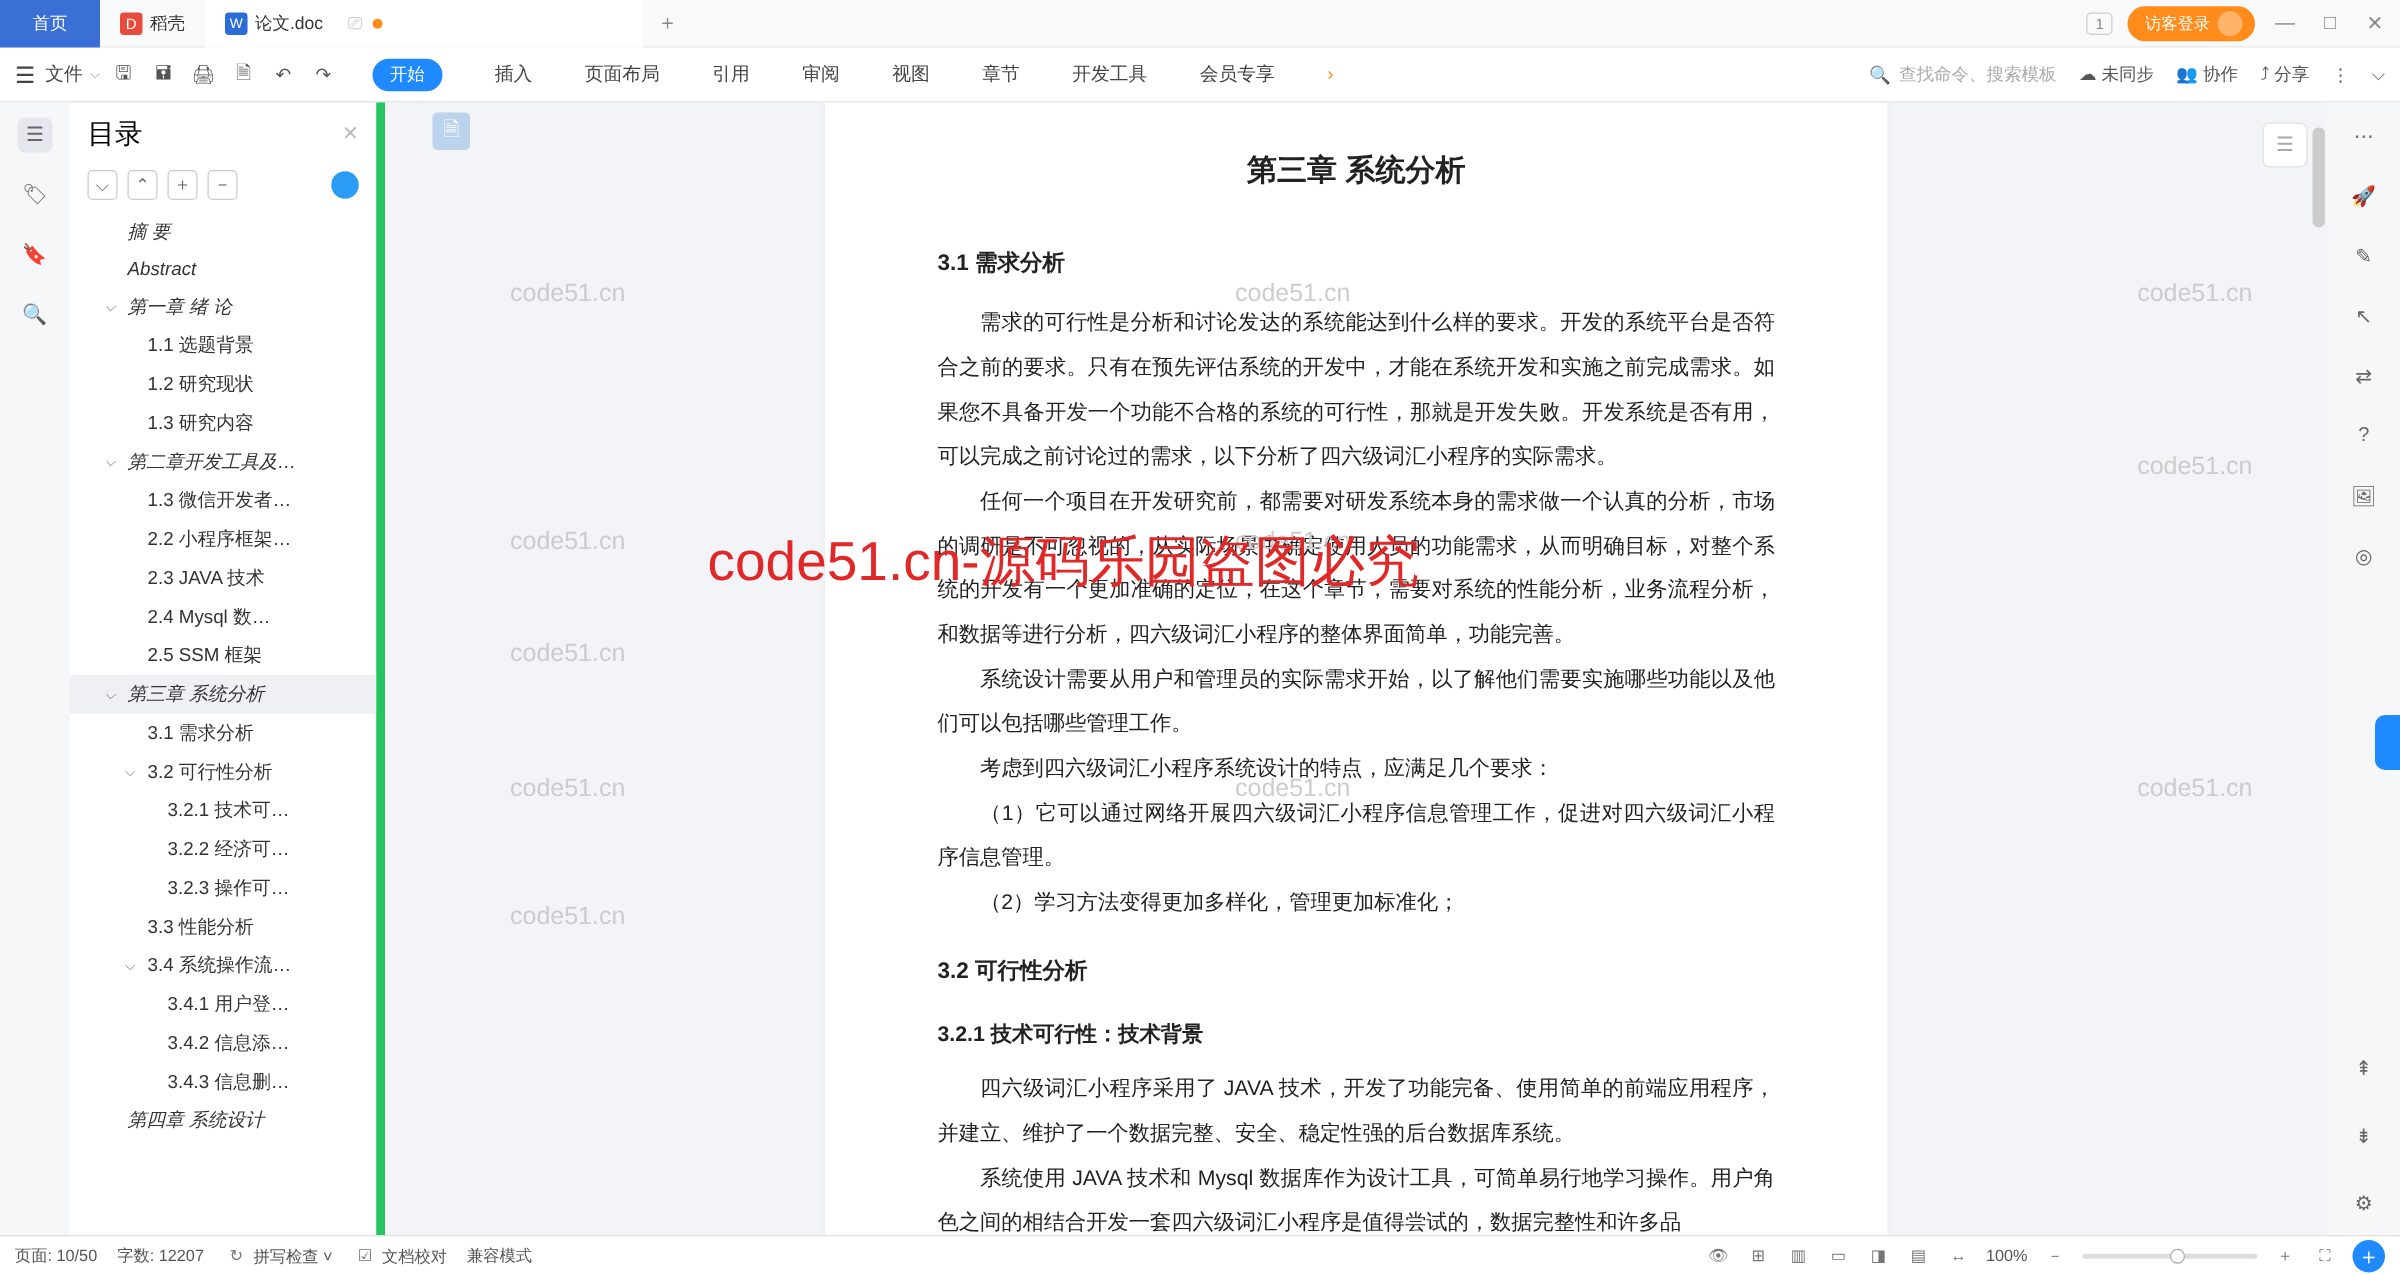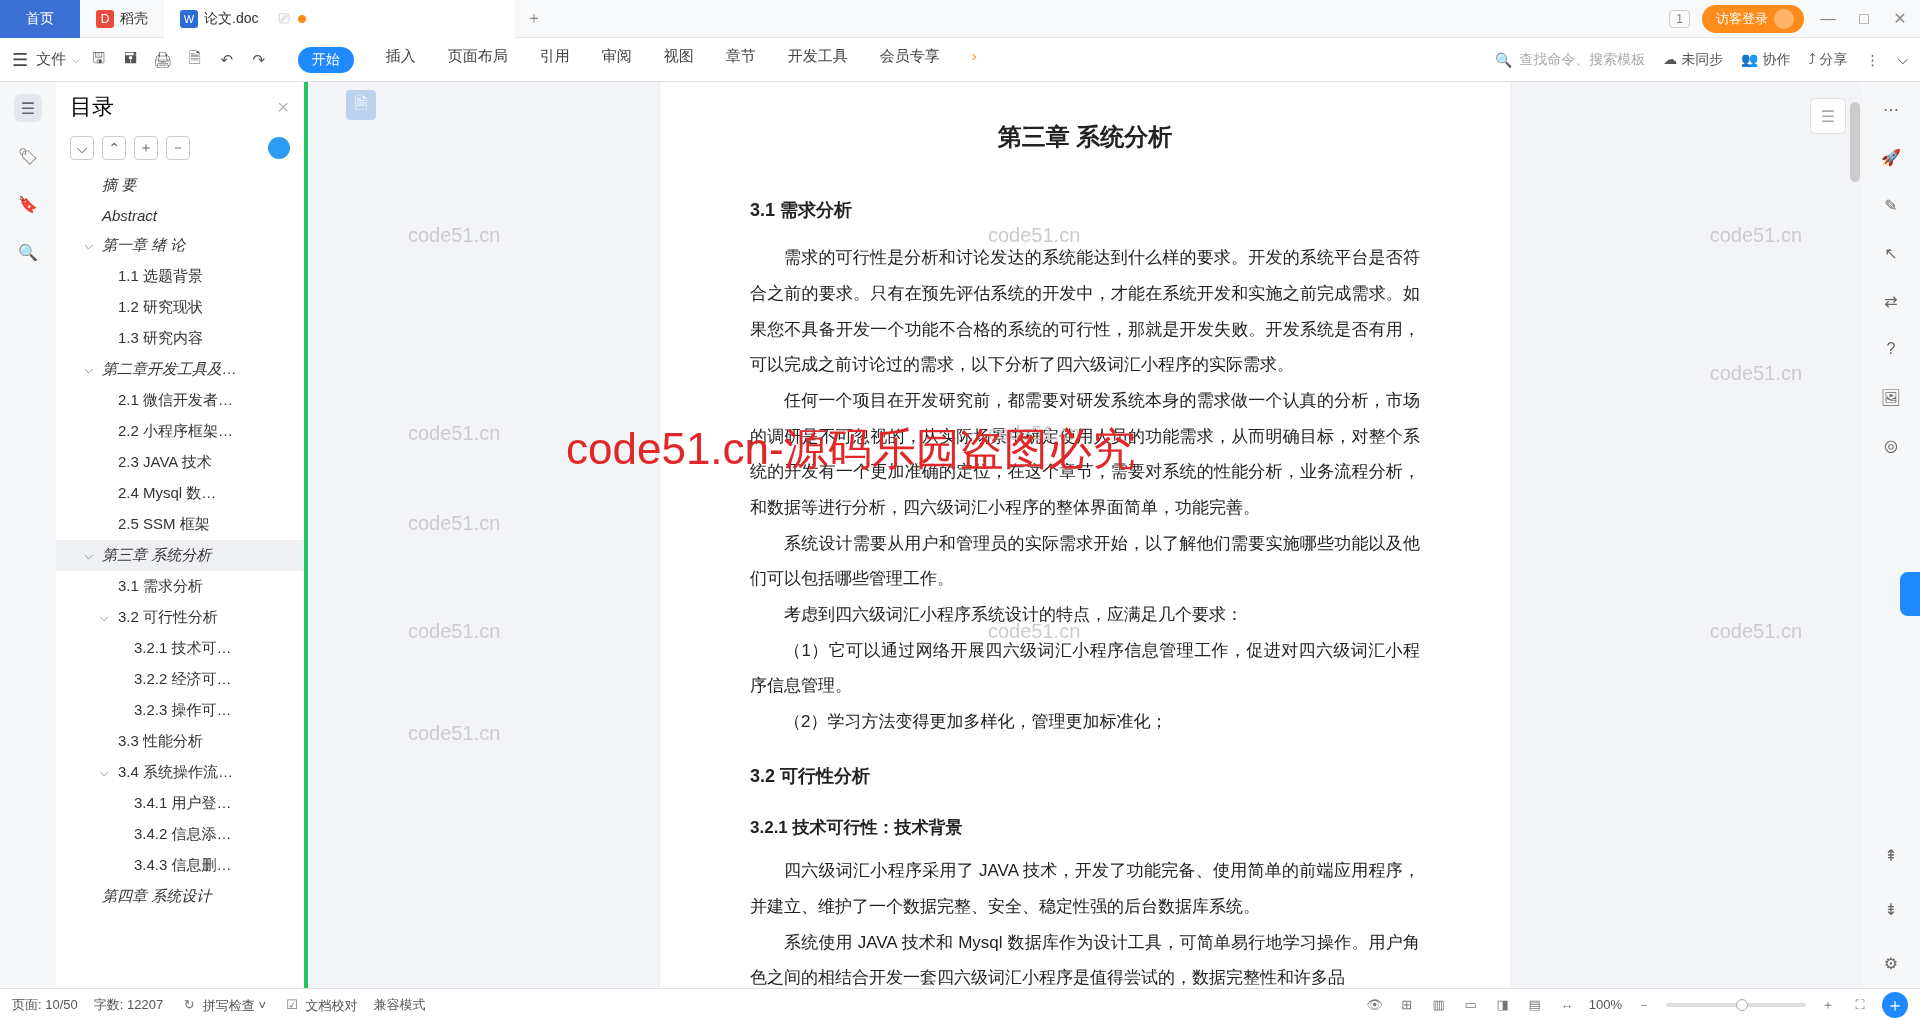--- a/index.html
+++ b/index.html
@@ -17,33 +17,33 @@
 .titlebar-right { margin-left: auto; display: flex; align-items: center; gap: 12px; padding-right: 8px; }
 .guest-login { background: #ff8c1a; color: #fff; border-radius: 14px; padding: 4px 10px 4px 14px; font-size: 13px; display: flex; align-items: center; gap: 6px; }
 .avatar-circle { width: 20px; height: 20px; border-radius: 50%; background: #ffb469; }
 .winbtn { width: 24px; height: 24px; color: #888; display: flex; align-items: center; justify-content: center; cursor: pointer; }
 
 
 .ribbon { height: 44px; display: flex; align-items: center; padding: 0 12px; border-bottom: 1px solid #e0e0e0; font-size: 15px; color: #444; gap: 8px; }
 .ribbon .file-menu { display: flex; align-items: center; gap: 6px; }
 .ribbon-icons { display: flex; align-items: center; gap: 10px; color: #555; }
 .ribbon-icons span { width: 22px; height: 22px; display: inline-flex; align-items: center; justify-content: center; }
-.ribbon-tabs { display: flex; align-items: flex-start; gap: 32px; margin-left: 20px; }
+.ribbon-tabs { display: flex; align-items: center; gap: 42px; margin-left: 20px; }
 .ribbon-tab.active { background: #1f89ff; color: #fff; padding: 4px 14px; border-radius: 14px; font-size: 14px; }
 .ribbon-tab { cursor: pointer; }
 .ribbon-right { margin-left: auto; display: flex; align-items: center; gap: 18px; color: #555; font-size: 14px; }
 .search-box { color: #aaa; display: flex; align-items: center; gap: 6px; }
 
 
 .main { display: flex; height: calc(1020px - 38px - 44px - 32px); }
 .left-sidebar { width: 56px; background: #f6f7f9; display: flex; flex-direction: column; align-items: center; padding-top: 12px; gap: 20px; }
 .left-sidebar .side-icon { width: 28px; height: 28px; display: flex; align-items: center; justify-content: center; color: #666; border-radius: 6px; }
 .left-sidebar .side-icon.active { background: #e4e8ee; }
 
-.toc-panel { width: 252px; border-right: 4px solid #22c55e; display: flex; flex-direction: column; }
+.toc-panel { width: 252px; border-right: 7px solid #22c55e; display: flex; flex-direction: column; }
 .toc-header { display: flex; align-items: center; padding: 10px 14px; font-size: 22px; font-weight: 500; }
 .toc-header .close-x { margin-left: auto; color: #bbb; font-size: 16px; }
 .toc-toolbar { display: flex; align-items: center; gap: 8px; padding: 4px 14px 10px; }
 .toc-btn { width: 24px; height: 24px; border: 1px solid #ccc; border-radius: 4px; display: flex; align-items: center; justify-content: center; font-size: 14px; color: #666; }
 .toc-toolbar .blue-dot { margin-left: auto; width: 22px; height: 22px; background: #2b9bf4; border-radius: 50%; }
 .toc-list { flex: 1; overflow-y: auto; font-size: 15px; color: #333; }
 .toc-item { padding: 6px 10px 6px 20px; cursor: pointer; white-space: nowrap; overflow: hidden; text-overflow: ellipsis; display: flex; align-items: center; gap: 4px; }
 .toc-item.l1 { padding-left: 28px; font-style: italic; }
 .toc-item.l2 { padding-left: 44px; }
 .toc-item.l3 { padding-left: 60px; }
@@ -186,21 +186,21 @@
         <div class="toc-item l2">
           <span class="toc-chevron"></span>
           <span>1.3 研究内容</span>
         </div>
         <div class="toc-item l1">
           <span class="toc-chevron">⌵</span>
           <span>第二章开发工具及…</span>
         </div>
         <div class="toc-item l2">
           <span class="toc-chevron"></span>
-          <span>2.1 微信开发者…</span>
+          <span>1.3 微信开发者…</span>
         </div>
         <div class="toc-item l2">
           <span class="toc-chevron"></span>
           <span>2.2 小程序框架…</span>
         </div>
         <div class="toc-item l2">
           <span class="toc-chevron"></span>
           <span>2.3 JAVA 技术</span>
         </div>
         <div class="toc-item l2">

